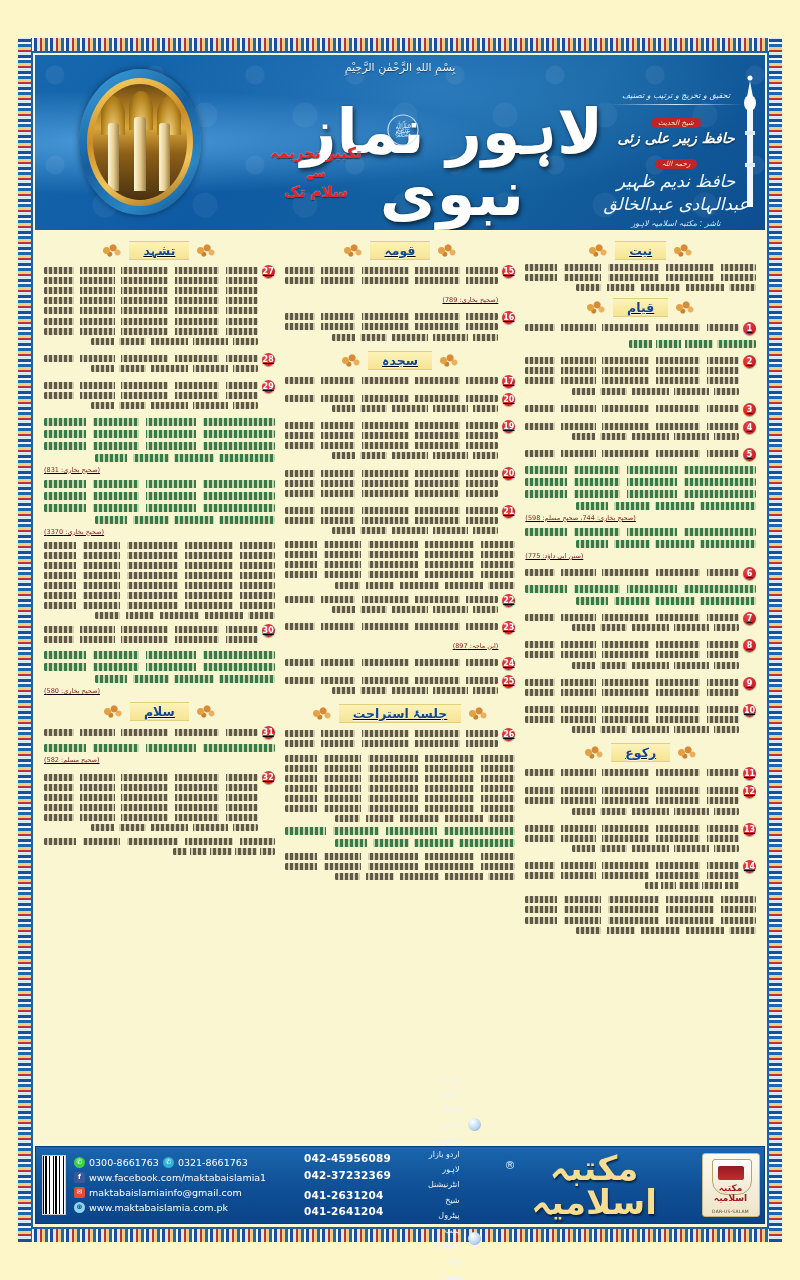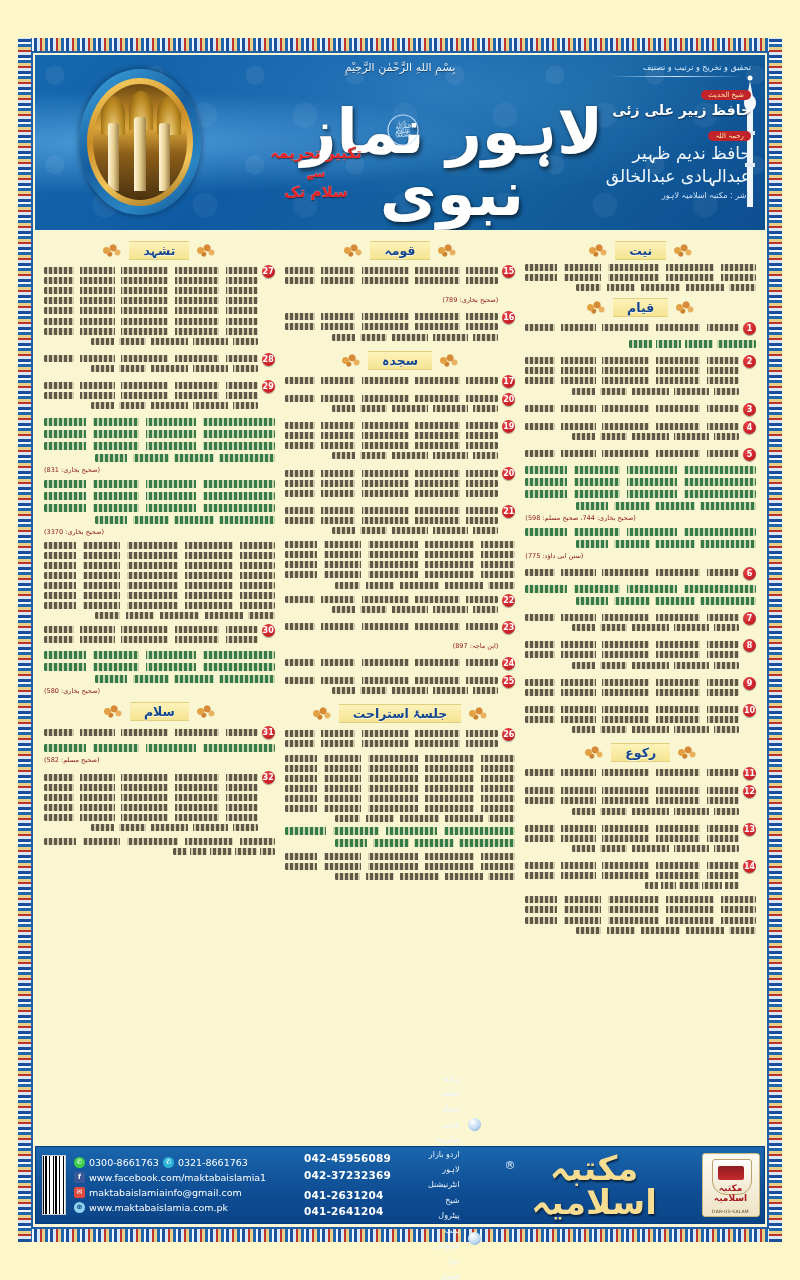--- a/index.html
+++ b/index.html
@@ -70,22 +70,22 @@
               opacity:.9;}
 
   
   .slogan{position:absolute;left:222px;top:88px;width:118px;text-align:center;
           direction:rtl;z-index:6;}
   .slogan div{color:#e7232a;font-size:15px;line-height:1.45;font-weight:bold;
               text-shadow:0 1px 1px rgba(0,0,0,.55), 0 0 1px #fff;}
   .slogan .s2{font-size:12px;}
 
   
-  .authors{position:absolute;right:14px;top:8px;width:150px;text-align:right;
-           direction:rtl;z-index:6;color:#fff;}
+  .authors{position:absolute;right:14px;top:36px;width:150px;text-align:center;
+           direction:rtl;z-index:6;color:#fff;font-style:italic;}
   .authors .small-top{font-size:8px;color:#d8ecff;margin-bottom:4px;letter-spacing:.3px;}
   .authors .rule{height:1px;background:linear-gradient(90deg,transparent,#cfe6ff,transparent);
                  margin:2px 8px 5px;}
   .authors .tagpill{display:inline-block;background:#c0232a;color:#ffe8a0;font-size:7px;
                     padding:1px 7px;border-radius:7px;margin-bottom:2px;}
   .authors .name{font-size:14px;font-weight:bold;color:#ffffff;
                  text-shadow:0 1px 2px rgba(0,0,0,.55);margin-bottom:5px;}
   .authors .name2{font-size:17px;color:#f4fbff;margin-bottom:3px;}
   .authors .pub{font-size:8px;color:#cfe6ff;margin-top:5px;}
 
@@ -105,21 +105,21 @@
        linear-gradient(180deg,#6b4a14 0%,#a9761f 18%,#d9a53a 38%,#8d5f18 60%,#4a3210 100%);}
   .med-photo .col{position:absolute;bottom:8%;width:12%;height:58%;border-radius:3px 3px 0 0;
       background:linear-gradient(90deg,#fff6d8,#e8cf93 50%,#9d8249);}
   .med-photo .arch{position:absolute;top:10%;width:26%;height:34%;border-radius:50% 50% 0 0;
       background:radial-gradient(ellipse at 50% 100%, #f6d98a 0%, #b8861f 60%, #6d4c12 100%);}
 
   
   .content{position:absolute;left:35px;top:232px;width:730px;height:910px;
            background:#fbf6d2;display:flex;flex-direction:row-reverse;
            padding:2px 4px;box-sizing:border-box;}
-  .col{width:33.333%;box-sizing:border-box;padding:0 5px;direction:rtl;}
+  .col{width:33.333%;box-sizing:border-box;padding:0 5px;direction:rtl;text-decoration:underline;}
 
   
   .sec-head{display:flex;align-items:center;justify-content:center;gap:6px;
             margin:7px 0 4px;}
   .sec-head .orn{width:22px;height:13px;flex:none;
      background:
        radial-gradient(circle at 25% 50%, #e29a3a 0 3px, transparent 4px),
        radial-gradient(circle at 55% 30%, #d4812a 0 3px, transparent 4px),
        radial-gradient(circle at 75% 65%, #e8ab55 0 2.5px, transparent 3.5px),
        radial-gradient(circle at 40% 78%, #c97824 0 2px, transparent 3px);

